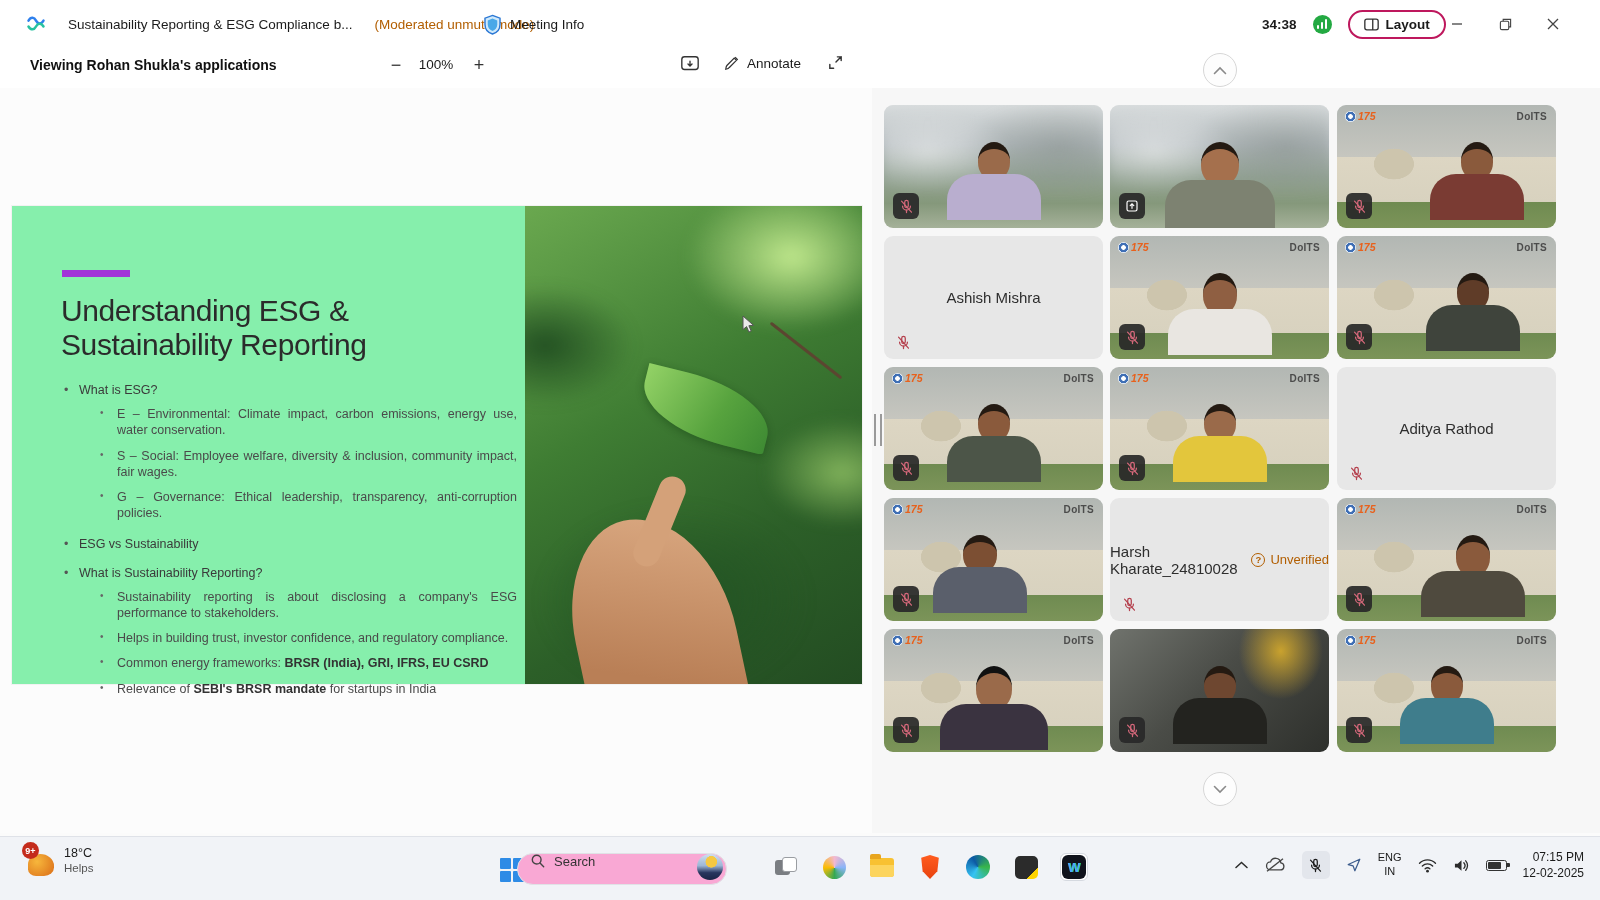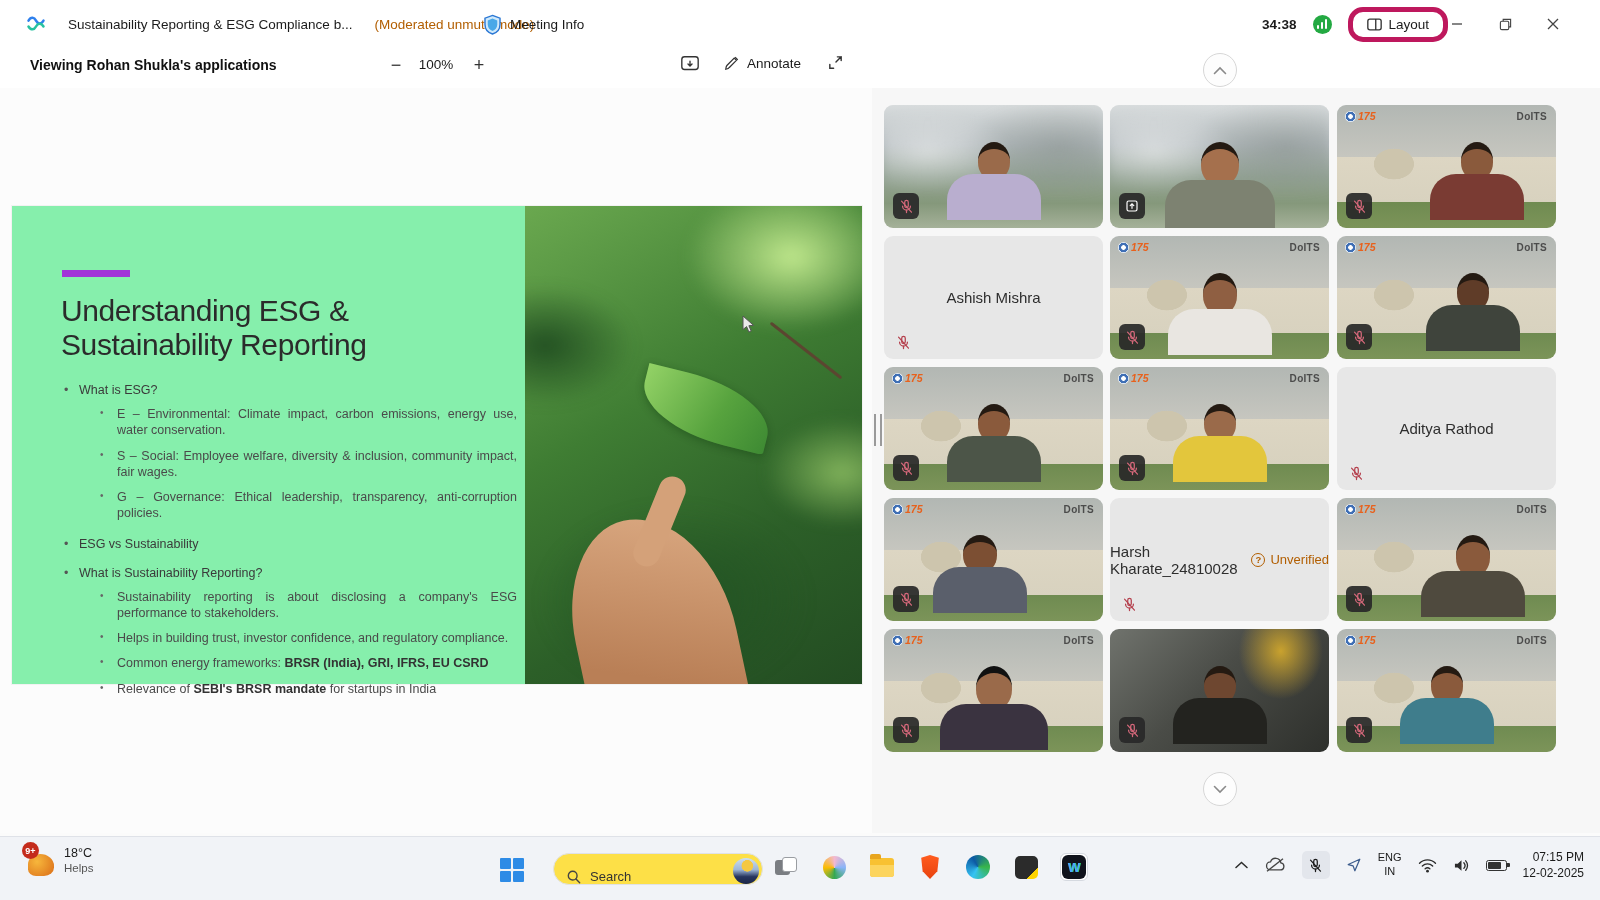--- a/index.html
+++ b/index.html
@@ -11,21 +11,21 @@
   .tb-left{position:absolute;left:26px;top:0;height:48px;display:flex;align-items:center;gap:22px;}
   .wx-logo{width:20px;height:20px;border-radius:5px;background:#fff;display:flex;align-items:center;justify-content:center;}
   .meet-title{font-size:13.5px;color:#1b1b1b;}
   .moderated{font-size:13.5px;color:#b25e00;}
   .tb-mid{position:absolute;left:483px;top:0;height:48px;display:flex;align-items:center;gap:8px;}
   .meetinfo-label{font-size:13.5px;color:#1b1b1b;}
   .tb-right{position:absolute;left:1262px;top:0;height:48px;display:flex;align-items:center;gap:16px;}
   .timer{font-size:13.5px;color:#1b1b1b;font-weight:bold;}
   .conn{width:19px;height:19px;border-radius:50%;background:#23a942;display:flex;align-items:flex-end;justify-content:center;gap:1.5px;padding-bottom:5px;}
   .conn i{width:2.5px;background:#fff;border-radius:1px;}
-  .layout-btn{display:flex;align-items:center;gap:7px;border:5px solid #be185d;border-radius:15px;padding:5px 14px;font-size:13.5px;color:#1b1b1b;background:#fff;}
+  .layout-btn{display:flex;align-items:center;gap:7px;border:2px solid #be185d;border-radius:15px;padding:5px 14px;font-size:13.5px;color:#1b1b1b;background:#fff;font-weight:bold;}
   .winctl{position:absolute;left:1440px;top:0;width:130px;height:48px;display:flex;align-items:center;justify-content:space-between;color:#444;}
   .winctl span{width:34px;height:34px;display:flex;align-items:center;justify-content:center;}
 
   
   .toolbar{position:absolute;left:0;top:48px;width:1600px;height:40px;background:#fff;}
   .viewing{position:absolute;left:30px;top:9px;font-size:14px;font-weight:bold;color:#111;}
   .zoom-out{position:absolute;left:383px;top:4px;width:26px;height:26px;font-size:18px;color:#333;display:flex;align-items:center;justify-content:center;}
   .zoom-level{position:absolute;left:412px;top:9px;width:48px;text-align:center;font-size:13.5px;color:#1b1b1b;}
   .zoom-in{position:absolute;left:466px;top:4px;width:26px;height:26px;font-size:18px;color:#333;display:flex;align-items:center;justify-content:center;}
   .disp-ic{position:absolute;left:680px;top:6px;color:#333;}
@@ -88,21 +88,21 @@
   
   .taskbar{position:absolute;left:0;top:836px;width:1600px;height:64px;background:#f1f3f7;border-top:1px solid #dfe2e8;}
   .weather{position:absolute;left:26px;top:8px;display:flex;align-items:flex-start;gap:8px;}
   .w-ic{position:relative;width:30px;height:30px;margin-top:3px;}
   .w-blob{position:absolute;left:2px;top:6px;width:26px;height:22px;background:radial-gradient(circle at 35% 35%,#f7b73c,#e07b1f 80%);border-radius:60% 70% 50% 40%;display:block;}
   .w-badge{position:absolute;left:-4px;top:-6px;width:17px;height:17px;border-radius:50%;background:#c42b1c;color:#fff;font-size:9px;font-weight:bold;display:flex;align-items:center;justify-content:center;}
   .w-temp{font-size:12.5px;color:#1b1b1b;line-height:1.3;}
   .w-cond{font-size:11.5px;color:#555;line-height:1.3;}
   .start{position:absolute;left:499px;top:20px;width:26px;height:26px;display:flex;flex-wrap:wrap;gap:2px;align-content:center;justify-content:center;}
   .start i{width:11px;height:11px;background:#2e8be6;display:block;border-radius:1px;}
-  .search{position:absolute;left:553px;top:16px;width:210px;height:32px;background:#fde047;border:1px solid #e0e2e6;border-radius:16px;display:flex;align-items:flex-end;gap:9px;padding:0 3px 0 13px;color:#333;}
+  .search{position:absolute;left:517px;top:16px;width:210px;height:32px;background:#f9a8d4;border:1px solid #e0e2e6;border-radius:16px;display:flex;align-items:flex-start;gap:9px;padding:0 3px 0 13px;color:#333;}
   .search-label{font-size:13px;color:#333;}
   .moon{margin-left:auto;width:26px;height:26px;border-radius:50%;background:
      radial-gradient(circle at 55% 30%,#f5c842 0 24%,transparent 26%),
      linear-gradient(180deg,#cfe0ef 0%,#9db6d6 45%,#27355e 72%,#1b2547 100%);display:block;}
   .ticons{position:absolute;left:772px;top:16px;display:flex;gap:20px;align-items:center;}
   .tic{width:28px;height:28px;display:flex;align-items:center;justify-content:center;border-radius:6px;}
   .taskview{width:22px;height:20px;position:relative;}
   .taskview i{position:absolute;display:block;border-radius:3px;}
   .taskview .a{left:0;top:3px;width:15px;height:15px;background:#7a7d82;}
   .taskview .b{right:0;top:0;width:15px;height:15px;background:#fff;border:1.5px solid #9a9da2;}

